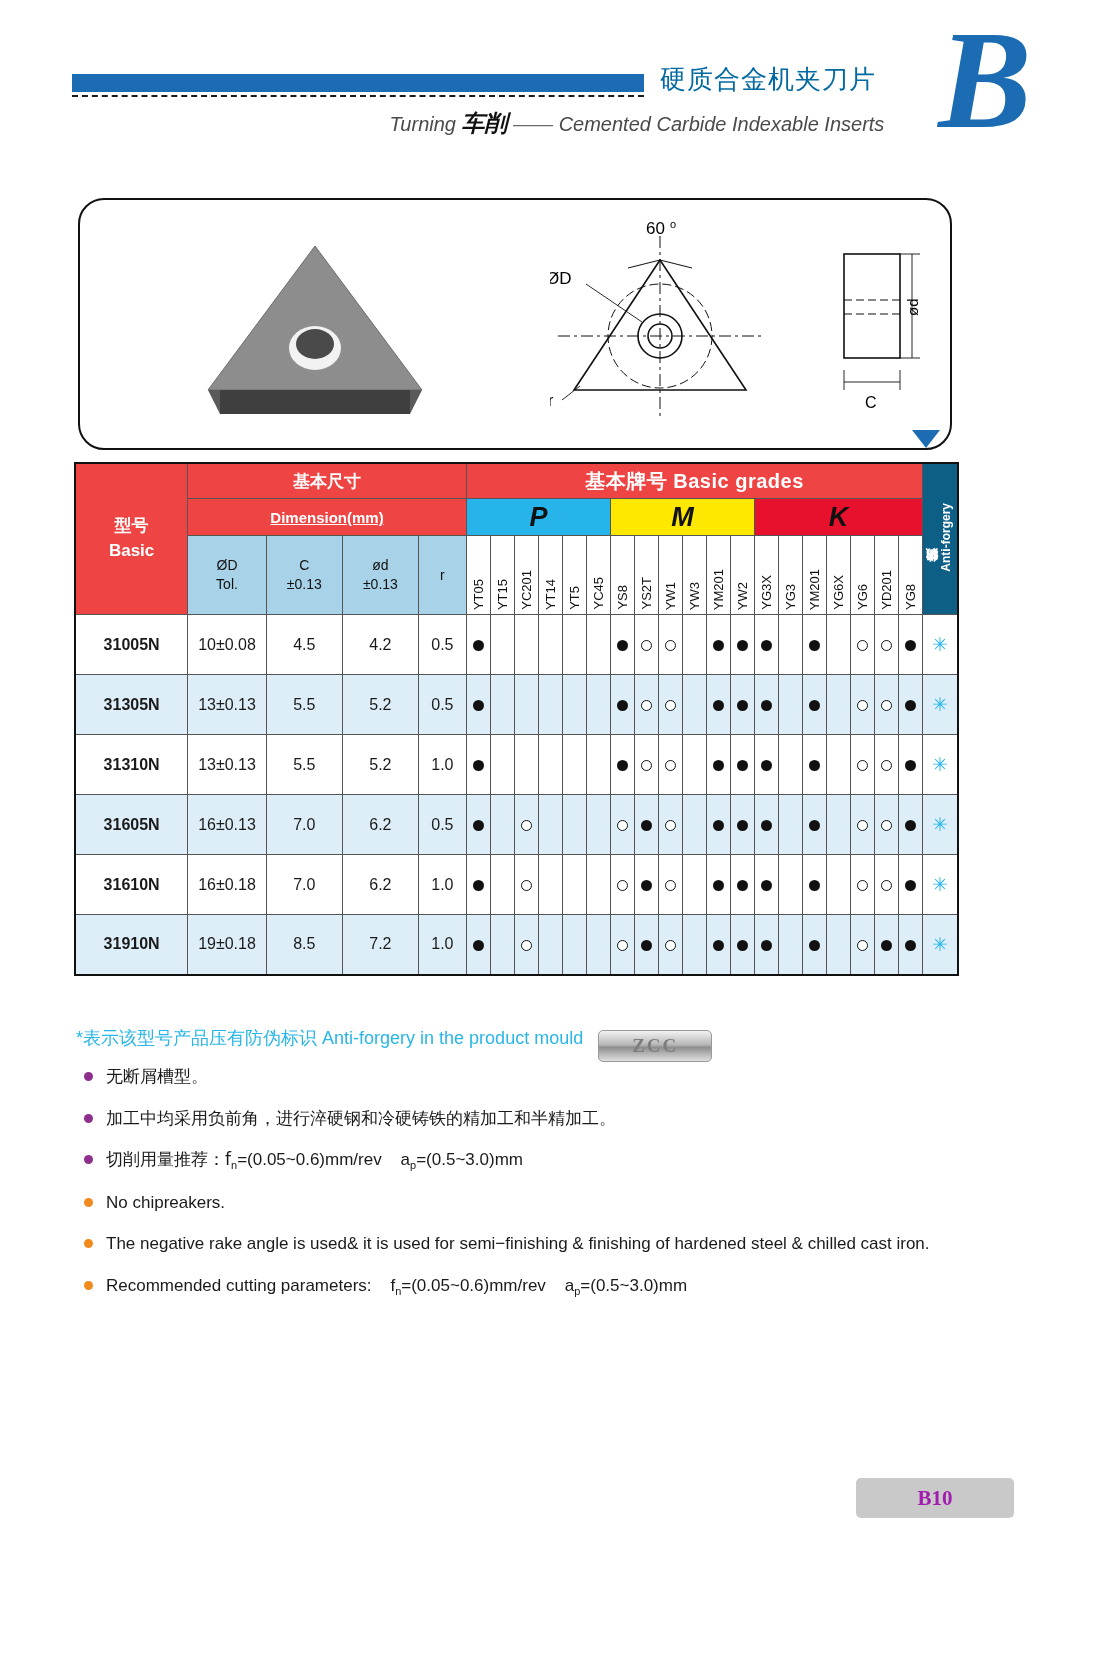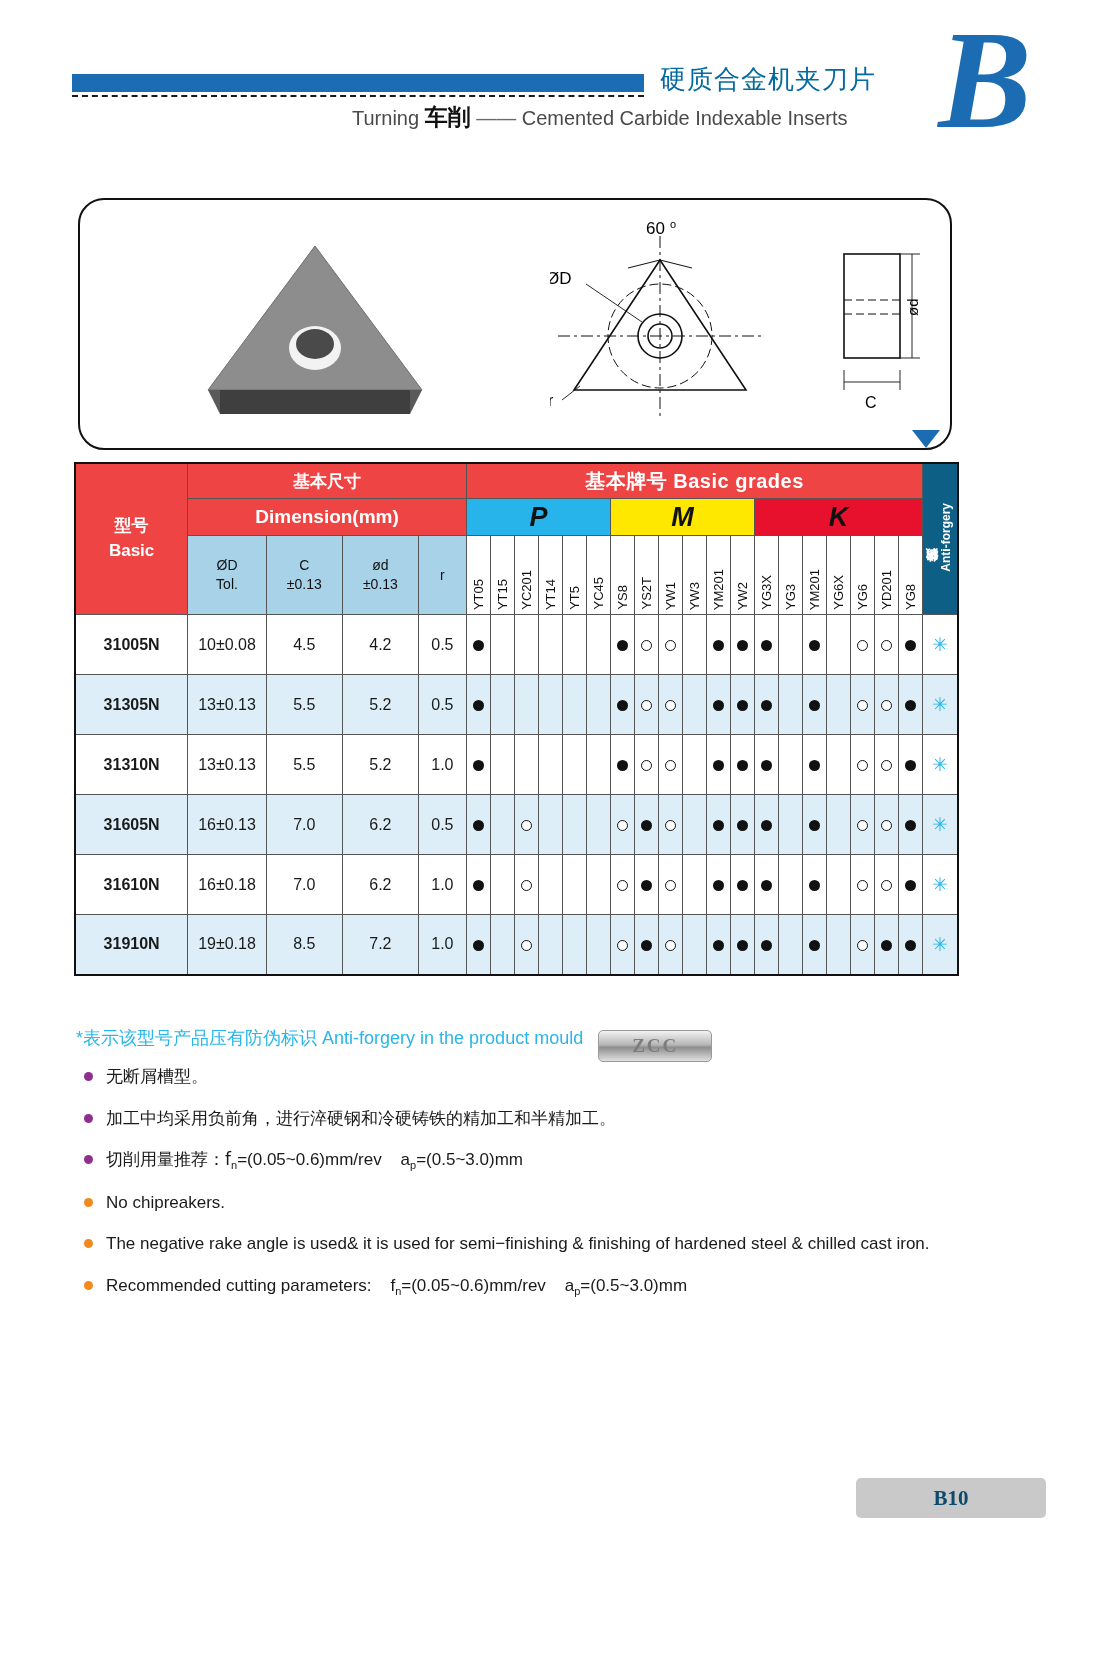--- a/index.html
+++ b/index.html
@@ -9,22 +9,22 @@
     color:#1a1a1a;position:relative;overflow:hidden;
   }
 
   
   .header{position:absolute;left:0;top:0;width:1110px;height:160px;}
   .hdr-bar{position:absolute;left:72px;top:74px;width:572px;height:18px;background:#1b6cb3;}
   .hdr-dash{position:absolute;left:72px;top:95px;width:572px;height:0;
              border-top:2px dashed #1a1a1a;}
   .hdr-cn{position:absolute;left:660px;top:62px;font-size:26px;font-weight:normal;
           letter-spacing:1px;color:#0369a1;font-family:"DejaVu Sans",sans-serif;}
-  .hdr-sub{position:absolute;left:352px;top:102px;width:570px;text-align:left;
-           font-size:20px;color:#3a3a3a;white-space:nowrap;}
+  .hdr-sub{position:absolute;left:352px;top:108px;width:570px;text-align:center;
+           font-size:20px;color:#3a3a3a;white-space:nowrap;font-style:italic;}
   .hdr-sub .t-en{font-size:20px;color:#4a4a4a;}
   .hdr-sub .t-cn{font-size:23px;font-weight:bold;color:#111;
                  font-family:"DejaVu Sans",sans-serif;}
   .hdr-sub .t-dash{color:#6a6a6a;}
   .logo-b{position:absolute;left:930px;top:20px;width:110px;height:120px;
           font-size:140px;line-height:120px;font-family:"Liberation Serif",serif;
           font-weight:bold;color:#1b6cb3;text-align:center;font-style:italic;}
 
   
   .panel{position:absolute;left:78px;top:198px;width:870px;height:248px;
@@ -38,21 +38,21 @@
 
   
   .tbl{position:absolute;left:74px;top:462px;width:885px;
        border-collapse:collapse;border:2px solid #111;}
   .tbl td,.tbl th{border:1px solid #555;padding:0;margin:0;}
 
   .h-dark{background:#ef4444;color:#fff;font-weight:bold;text-align:center;
           vertical-align:middle;}
   .h-type{font-size:17px;line-height:1.45;}
   .h-dim-cn{font-size:17px;}
-  .h-dim-en{font-size:19px;}
+  .h-dim-en{font-size:15px;text-decoration:underline;}
   .h-grades{font-size:20px;letter-spacing:.5px;}
 
   .h-P{background:#27b4ea;color:#111;font-weight:bold;font-style:italic;
        font-size:27px;text-align:center;}
   .h-M{background:#ffe800;color:#111;font-weight:bold;font-style:italic;
        font-size:27px;text-align:center;}
   .h-K{background:#e8112d;color:#111;font-weight:bold;font-style:italic;
        font-size:27px;text-align:center;}
 
   .h-sub{background:#a8d2e8;color:#111;text-align:center;font-size:14px;
@@ -97,22 +97,22 @@
   .bline{position:relative;padding-left:26px;margin-bottom:16px;
          font-size:17px;line-height:1.5;color:#1a1a1a;white-space:nowrap;}
   .bline.wrap{white-space:normal;}
   .bdot{position:absolute;left:4px;top:8px;width:9px;height:9px;border-radius:50%;}
   .bdot.p{background:#8e2f8e;}
   .bdot.o{background:#f08a1e;}
   .cjk{font-family:"DejaVu Sans",sans-serif;}
   sub{font-size:11px;}
 
   
-  .foot{position:absolute;left:856px;top:1478px;width:190px;height:40px;
-        background:#c9c9c9;border-radius:5px;color:#0c4a6e;font-weight:bold;
+  .foot{position:absolute;left:856px;top:1478px;width:158px;height:40px;
+        background:#c9c9c9;border-radius:5px;color:#a21caf;font-weight:bold;
         font-size:21px;text-align:center;line-height:40px;
         font-family:"Liberation Serif",serif;}
 </style>
 </head>
 <body>
 
 <div class="header">
   <div class="hdr-bar"></div>
   <div class="hdr-dash"></div>
   <div class="hdr-cn cjk">硬质合金机夹刀片</div>

